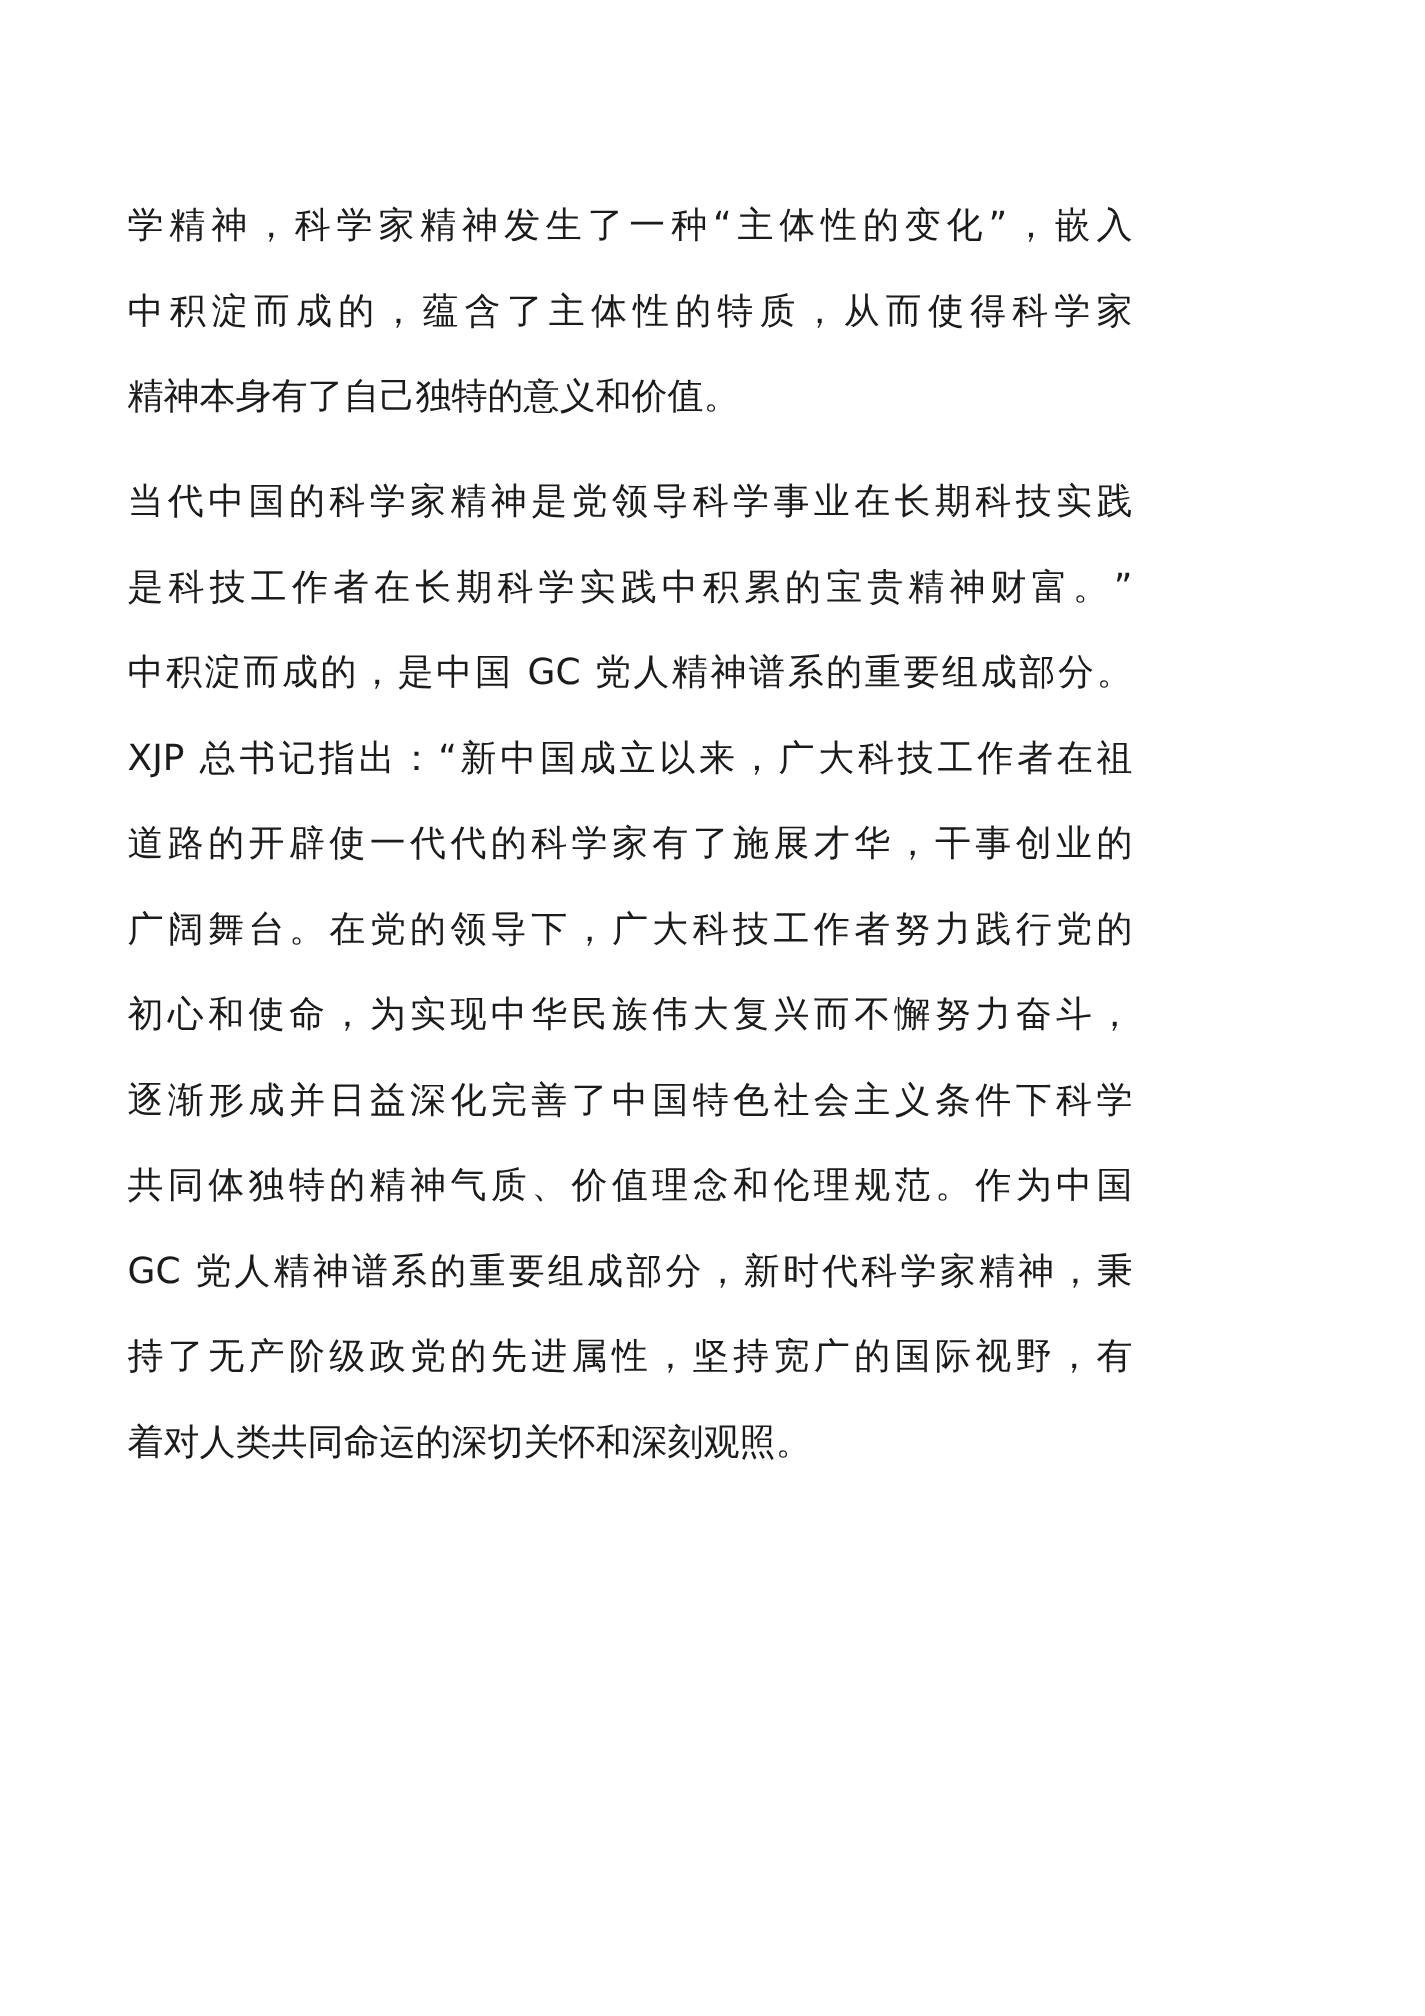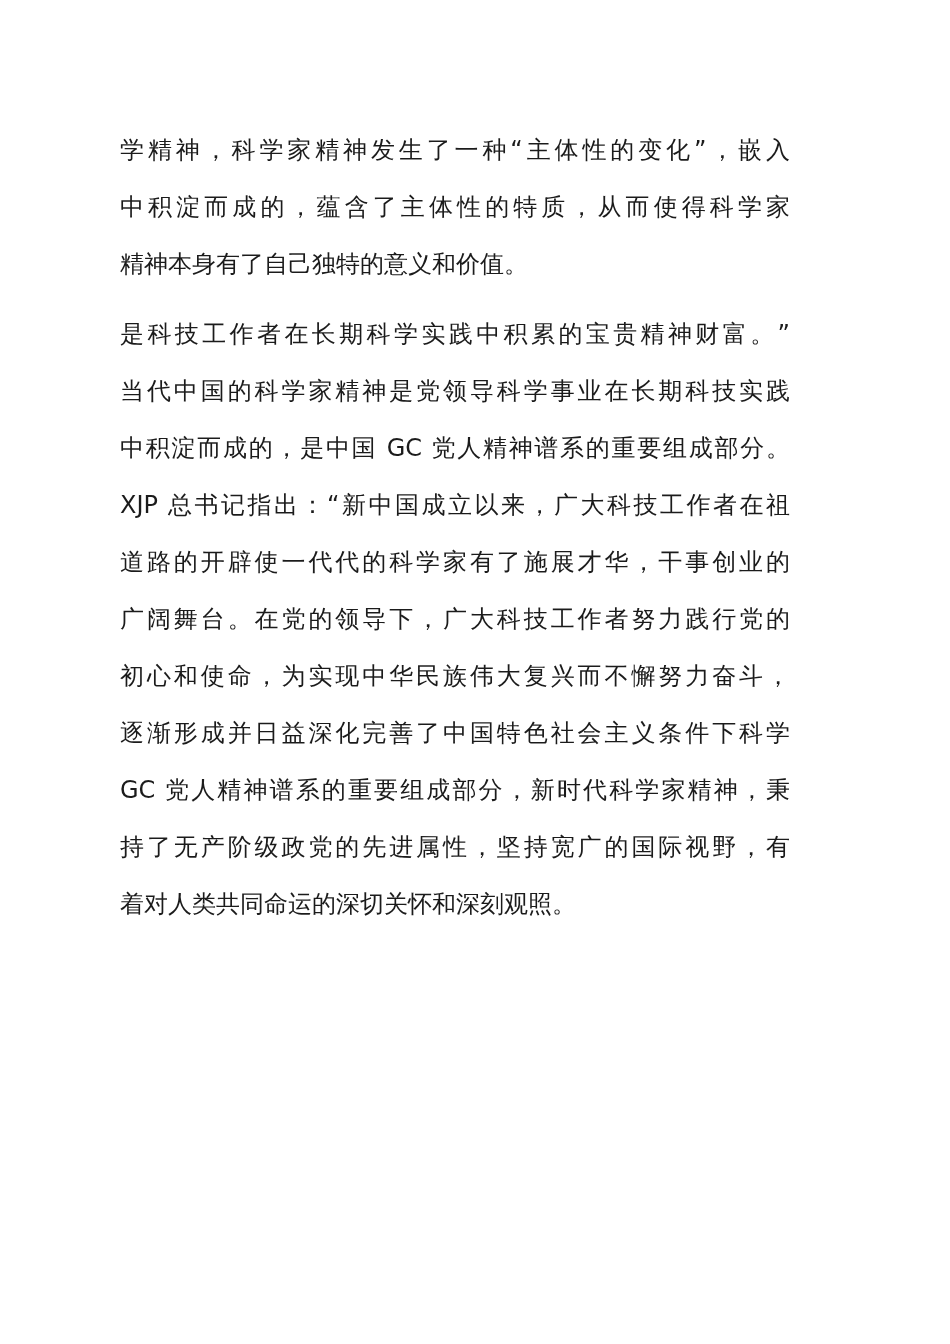--- a/index.html
+++ b/index.html
@@ -12,21 +12,21 @@
     height: 1344px;
     overflow: hidden;
     font-family: "DejaVu Sans", sans-serif;
   }
   .page {
     position: relative;
     width: 950px;
     height: 1033px;
     background: #ffffff;
     box-sizing: border-box;
-    padding: 122px 137px 0 120px;
+    padding: 122px 137px 0 85px;
     color: #1b1b1b;
   }
   .content {
     width: 670px;
   }
   .paragraph {
     margin: 0;
     padding: 0;
   }
   .paragraph + .paragraph {
@@ -59,28 +59,29 @@
 <body>
 
 <div class="page">
   <div class="content">
       <div class="paragraph">
         <div class="line fill">学精神，科学家精神发生了一种“主体性的变化”，嵌入</div>
         <div class="line fill">中积淀而成的，蕴含了主体性的特质，从而使得科学家</div>
         <div class="line short">精神本身有了自己独特的意义和价值。</div>
       </div>
       <div class="paragraph">
+        <div class="line fill">当代中国的科学家精神是党领导科学事业在长期科技实践</div>
         <div class="line fill">是科技工作者在长期科学实践中积累的宝贵精神财富。”</div>
-        <div class="line fill">当代中国的科学家精神是党领导科学事业在长期科技实践</div>
         <div class="line fill">中积淀而成的，是中国 GC 党人精神谱系的重要组成部分。</div>
       </div>
       <div class="paragraph">
         <div class="line fill">XJP 总书记指出：“新中国成立以来，广大科技工作者在祖</div>
         <div class="line fill">道路的开辟使一代代的科学家有了施展才华，干事创业的</div>
         <div class="line fill">广阔舞台。在党的领导下，广大科技工作者努力践行党的</div>
         <div class="line fill">初心和使命，为实现中华民族伟大复兴而不懈努力奋斗，</div>
         <div class="line fill">逐渐形成并日益深化完善了中国特色社会主义条件下科学</div>
+        <div class="line fill">共同体独特的精神气质、价值理念和伦理规范。作为中国</div>
         <div class="line fill">GC 党人精神谱系的重要组成部分，新时代科学家精神，秉</div>
         <div class="line fill">持了无产阶级政党的先进属性，坚持宽广的国际视野，有</div>
         <div class="line short">着对人类共同命运的深切关怀和深刻观照。</div>
       </div>
     </div>
 </div>
 
 </body></html>

